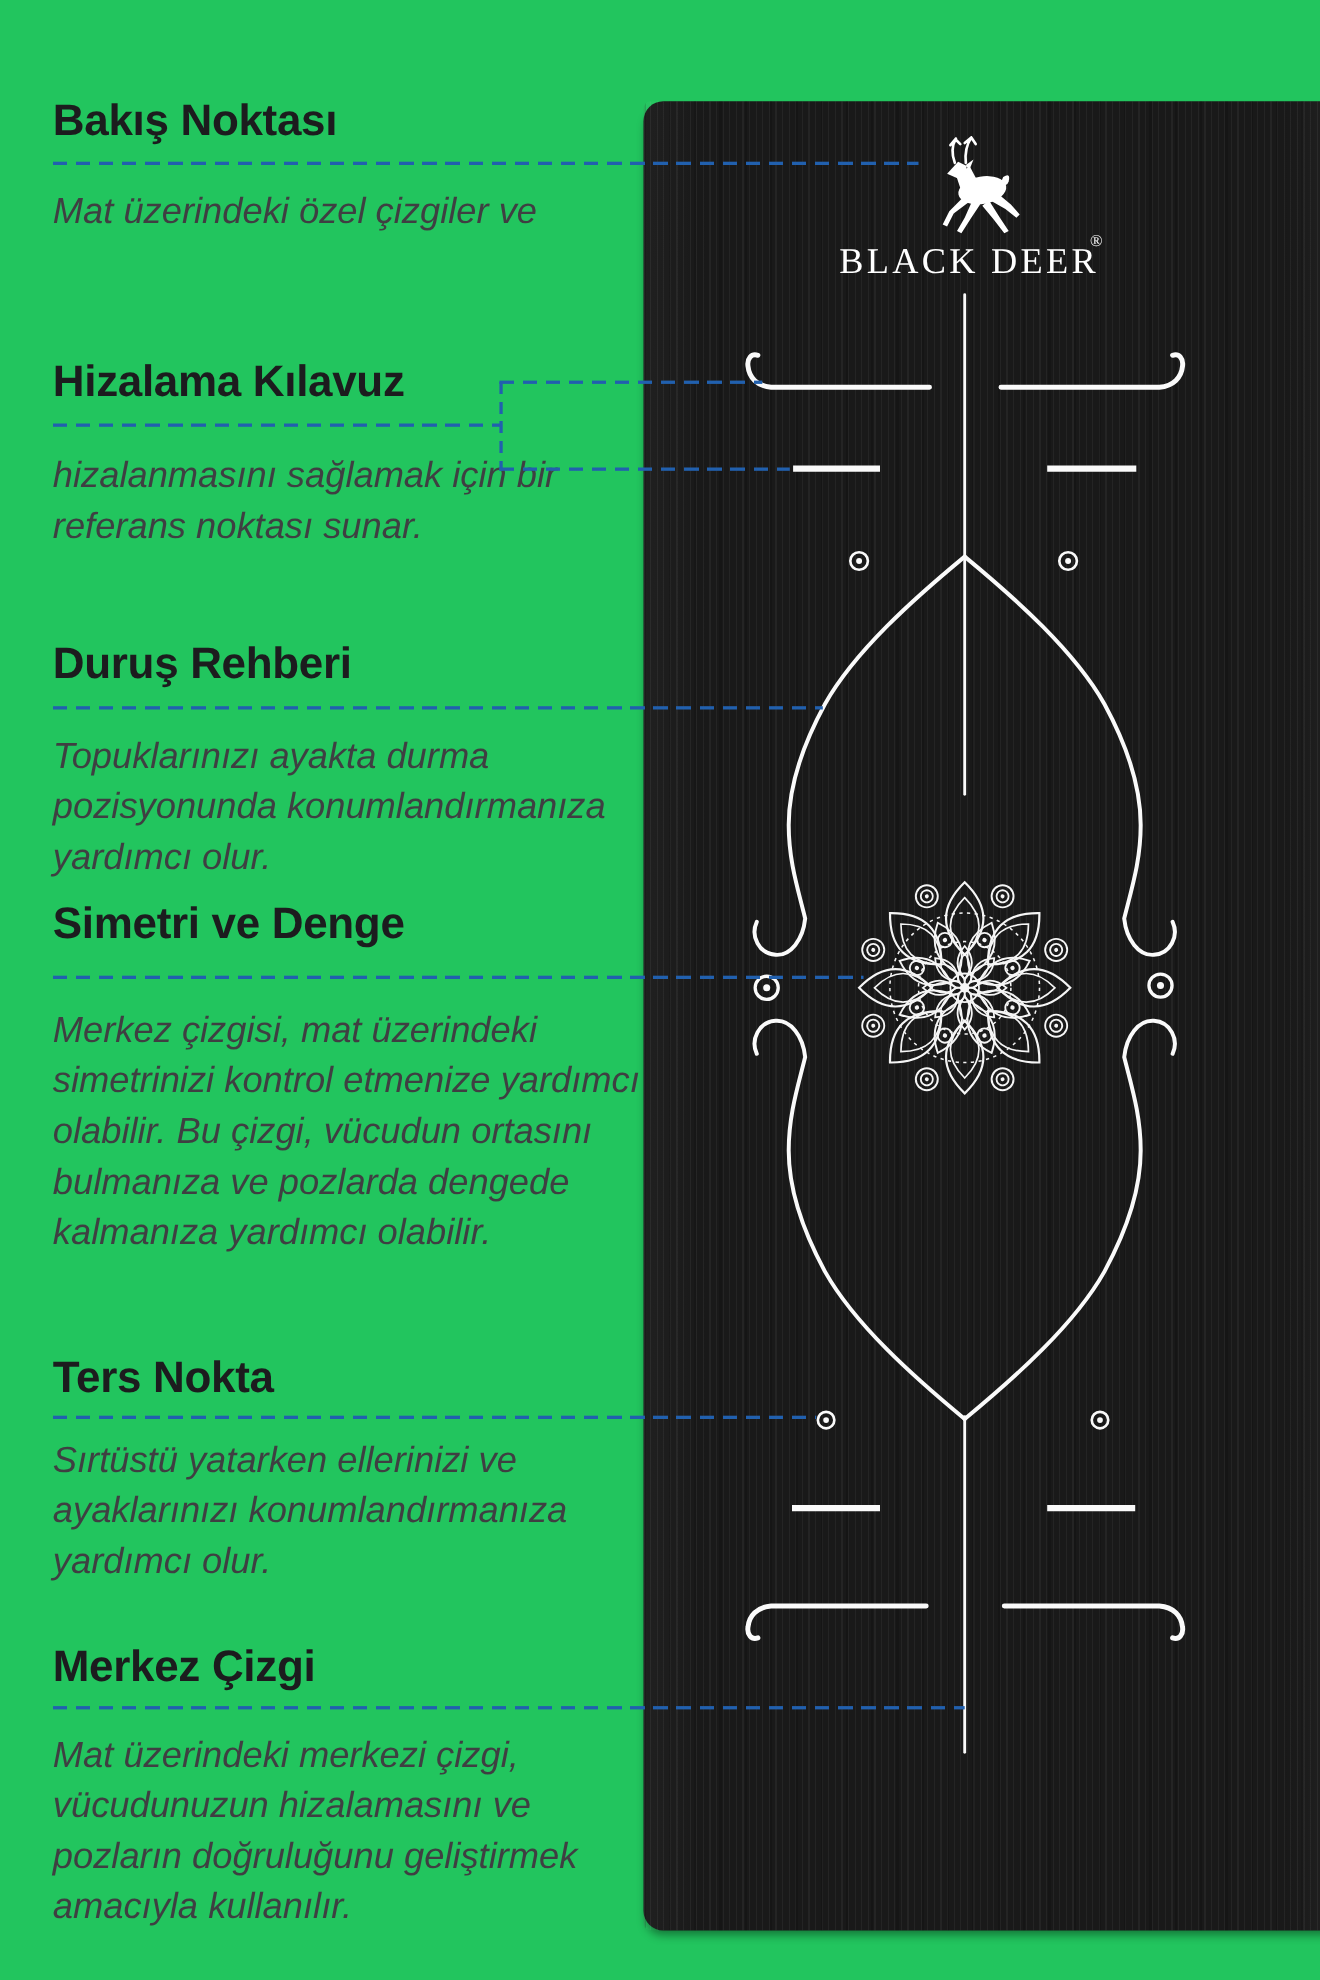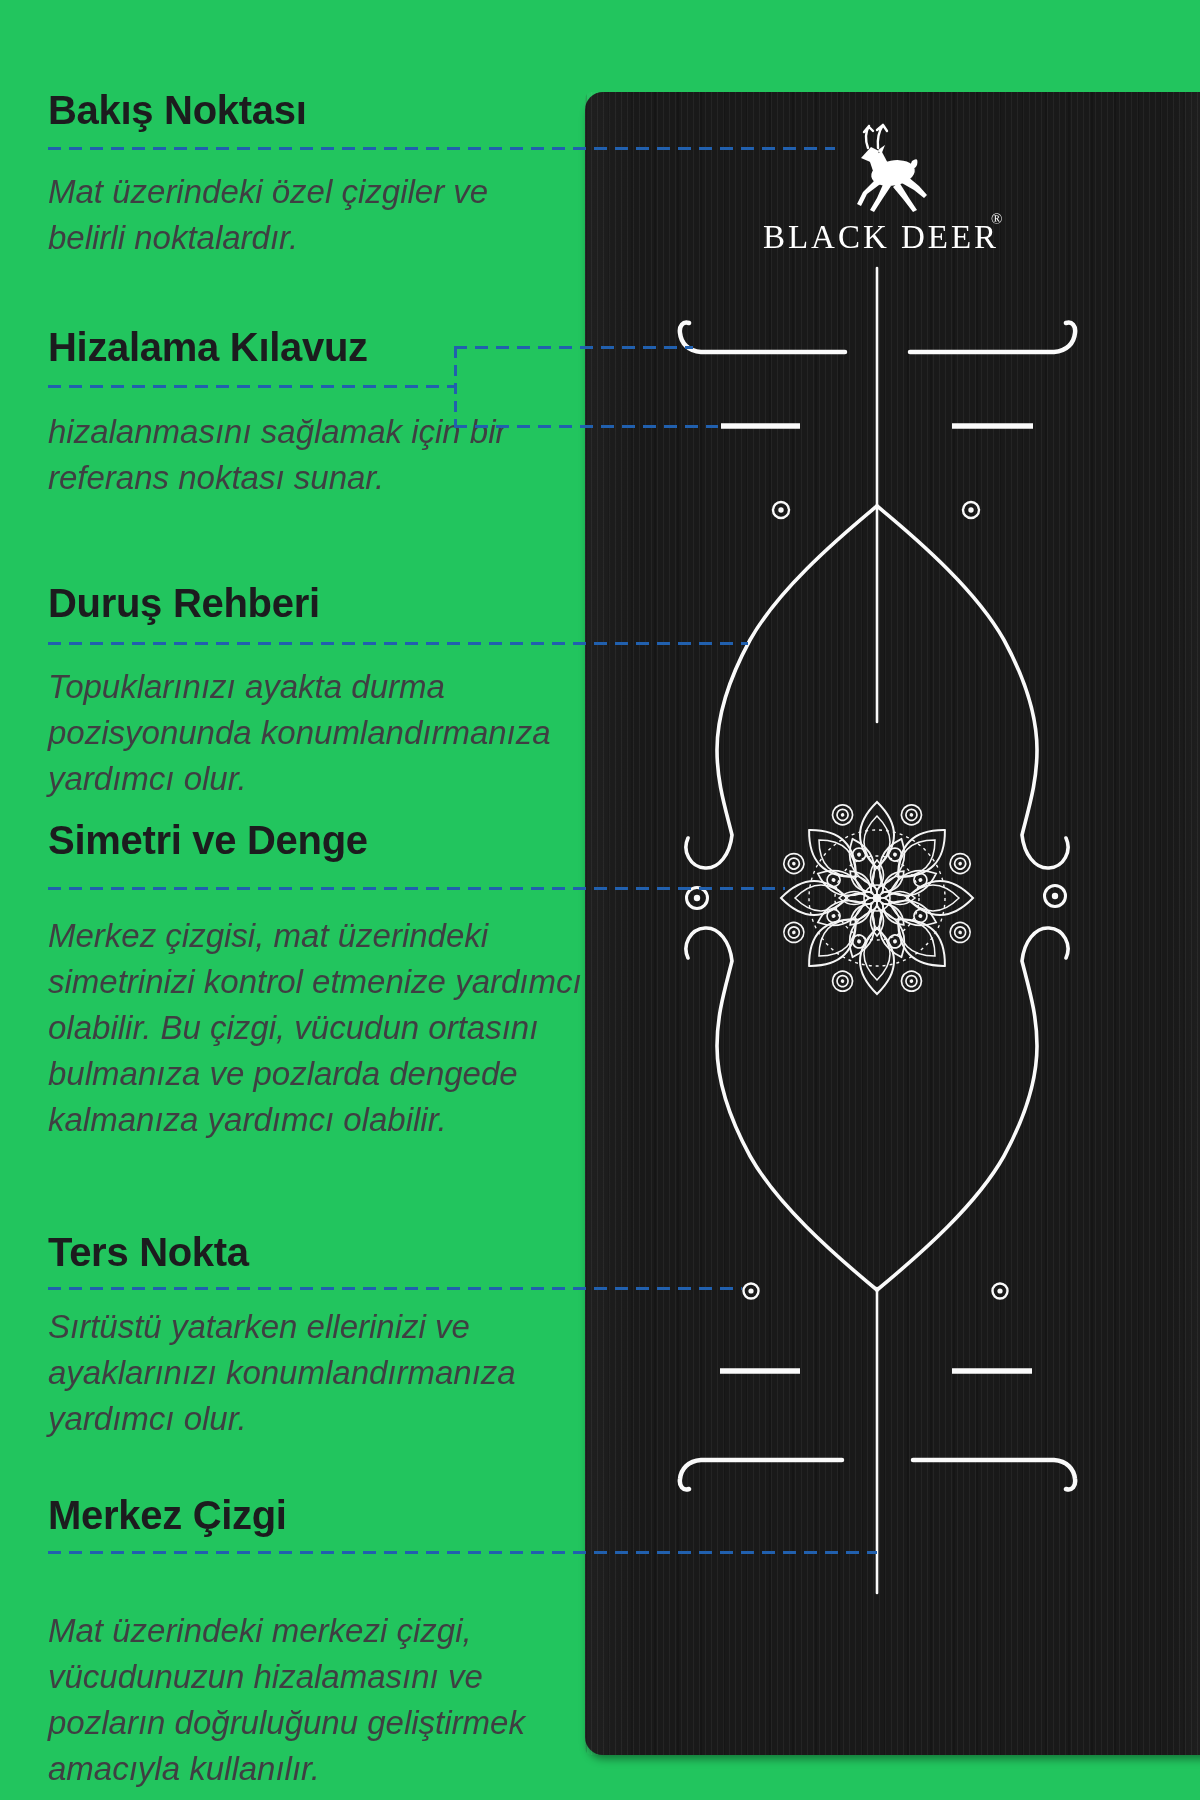--- a/index.html
+++ b/index.html
@@ -10,21 +10,21 @@
   .hd{position:absolute;left:48px;margin:0;font-size:40px;font-weight:800;color:#1c1c1e;
       letter-spacing:-.3px;line-height:46px;white-space:nowrap;z-index:1;}
   .bd{position:absolute;left:48px;margin:0;font-size:33px;font-weight:400;color:#3f3f42;
       line-height:46px;white-space:nowrap;z-index:1;font-style:italic;}
   .bd span{display:block;}
   #h1{top:87px}  #b1{top:169px}
   #h2{top:324px} #b2{top:409px}
   #h3{top:580px} #b3{top:664px}
   #h4{top:817px} #b4{top:913px}
   #h5{top:1229px}#b5{top:1304px}
-  #h6{top:1492px}#b6{top:1608px}
+  #h6{top:1492px}#b6{top:1572px}
 
   
   .dashh{position:absolute;height:3px;z-index:3;
          background:repeating-linear-gradient(90deg,#2160ae 0 13px,rgba(0,0,0,0) 13px 21px);}
   .dashv{position:absolute;width:3px;z-index:3;
          background:repeating-linear-gradient(180deg,#2160ae 0 11px,rgba(0,0,0,0) 11px 18px);}
   #c1 {left:48px; top:147px; width:787px}
   #c2a{left:48px; top:385px; width:407px}
   #c2v{left:454px;top:347px; height:81px}
   #c2b{left:454px;top:346px; width:239px}
@@ -46,21 +46,20 @@
   .mat svg{position:absolute;inset:0;}
 </style>
 </head>
 <body>
 
 <div class="canvas">
 
   <h2 class="hd" id="h1">Bakış Noktası</h2>
   <p class="bd" id="b1">
     <span>Mat üzerindeki özel çizgiler ve</span>
-    <span>belirli noktalardır.</span>
   </p>
 
   <h2 class="hd" id="h2">Hizalama Kılavuz</h2>
   <p class="bd" id="b2">
     <span>hizalanmasını sağlamak için bir</span>
     <span>referans noktası sunar.</span>
   </p>
 
   <h2 class="hd" id="h3">Duruş Rehberi</h2>
   <p class="bd" id="b3">

